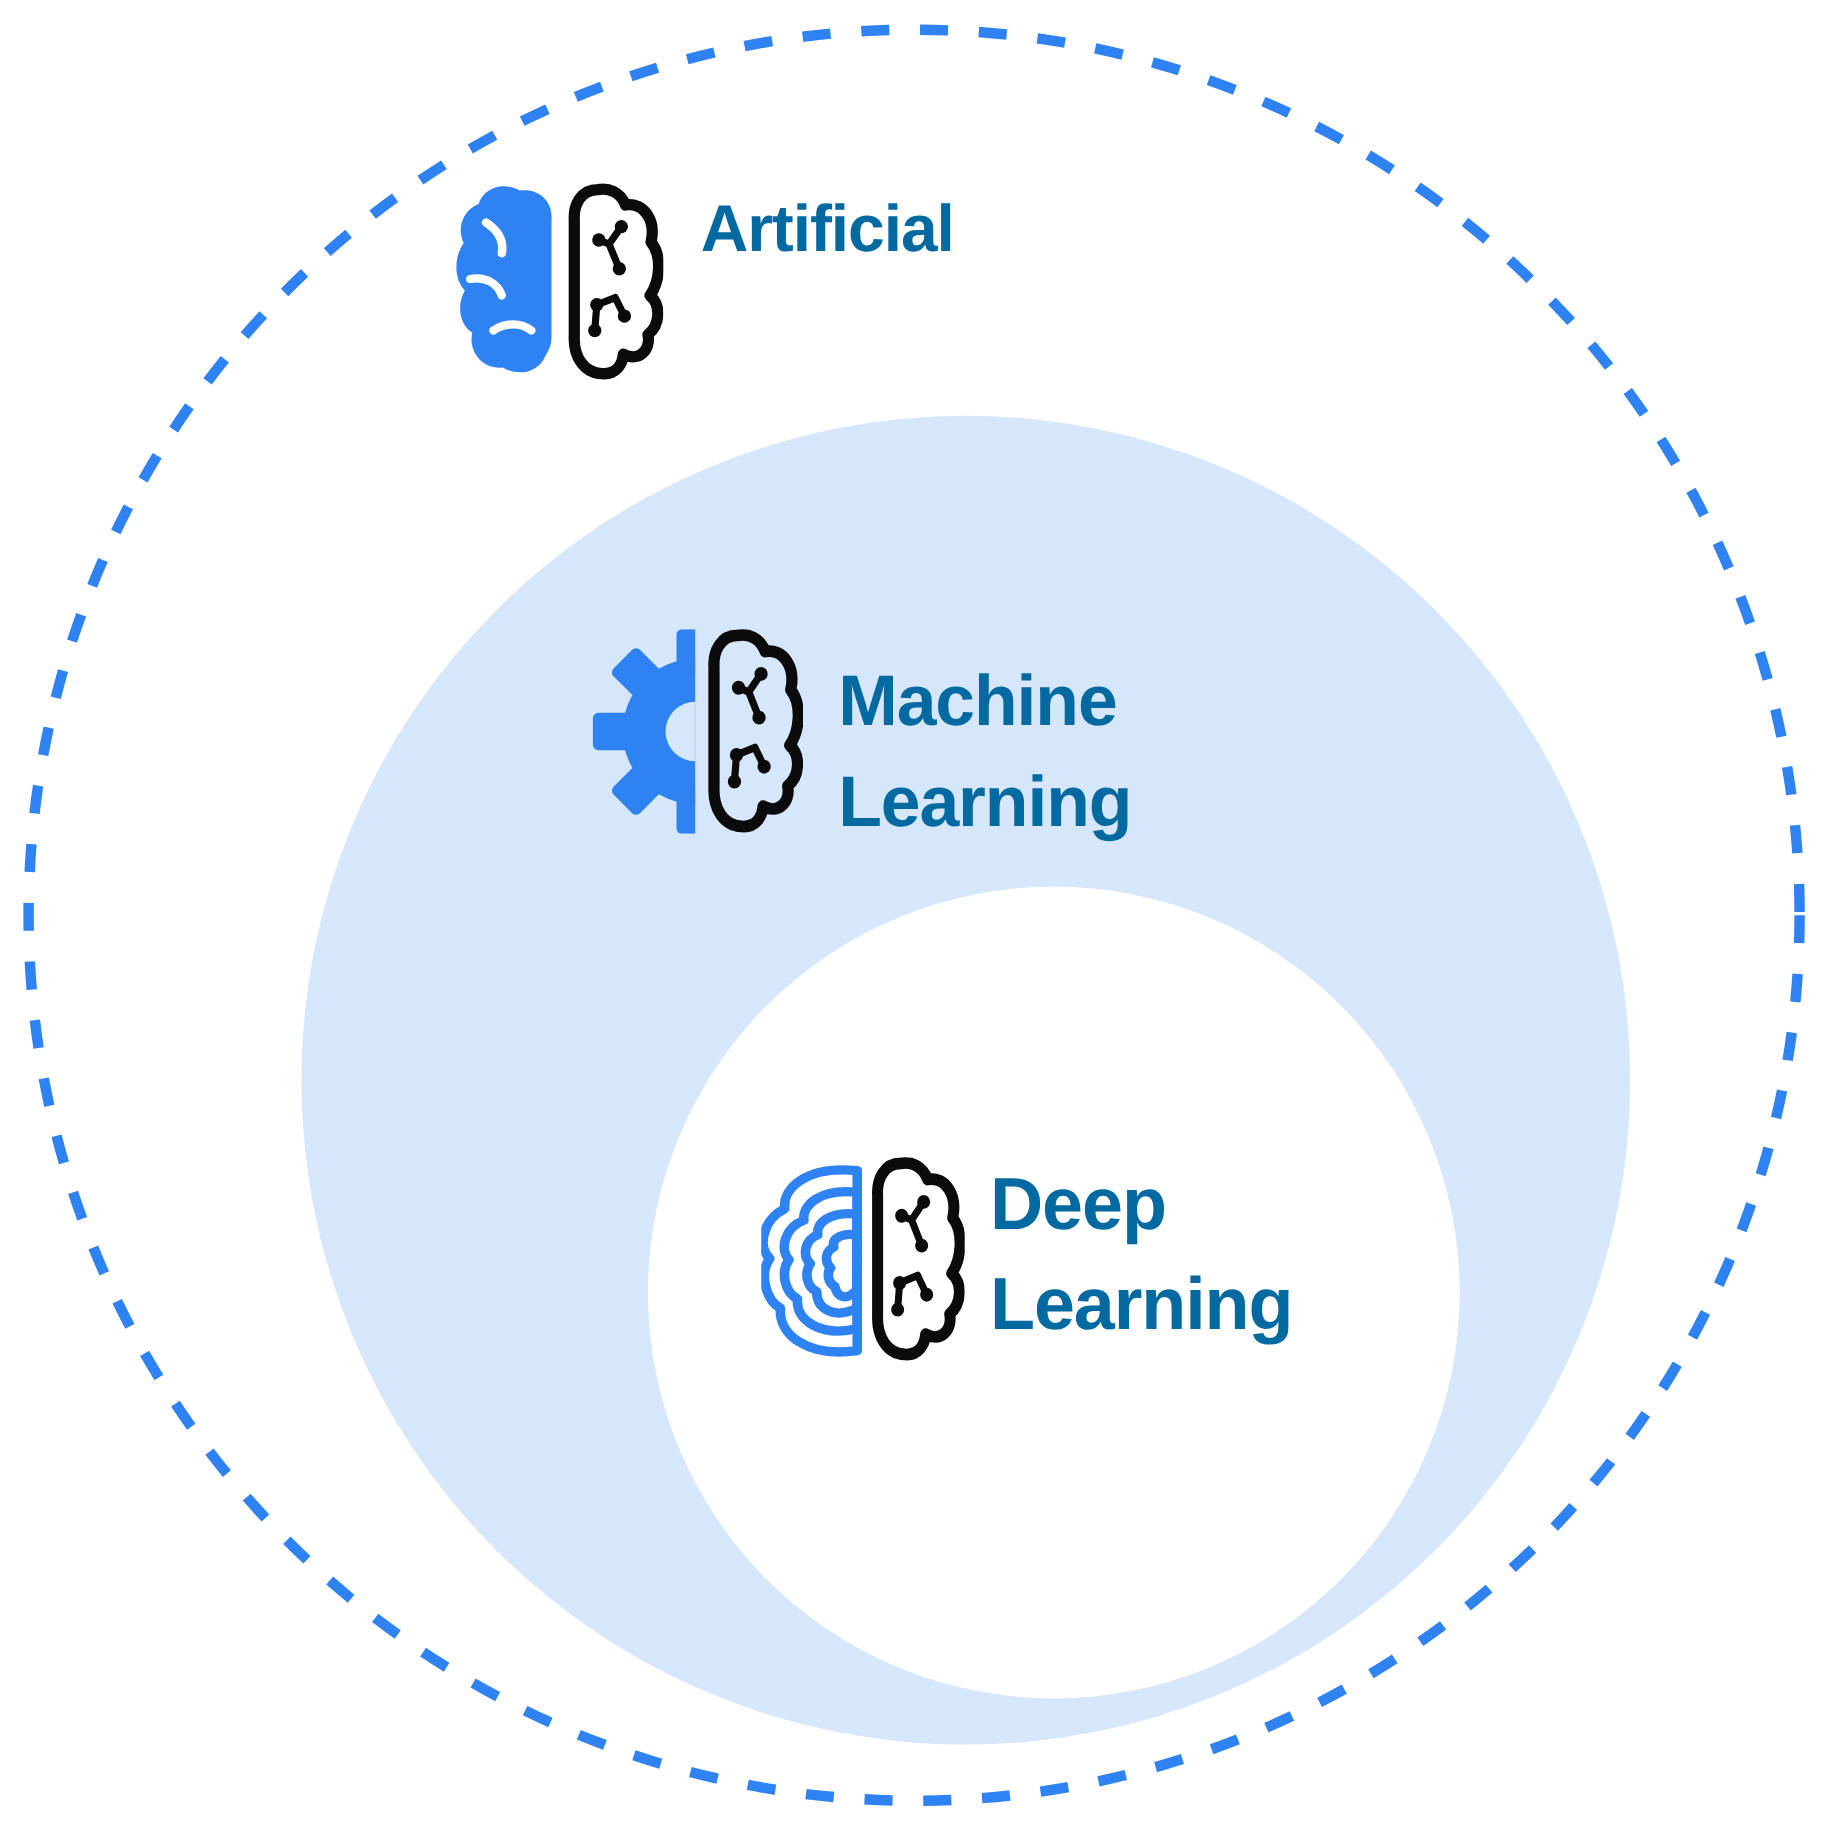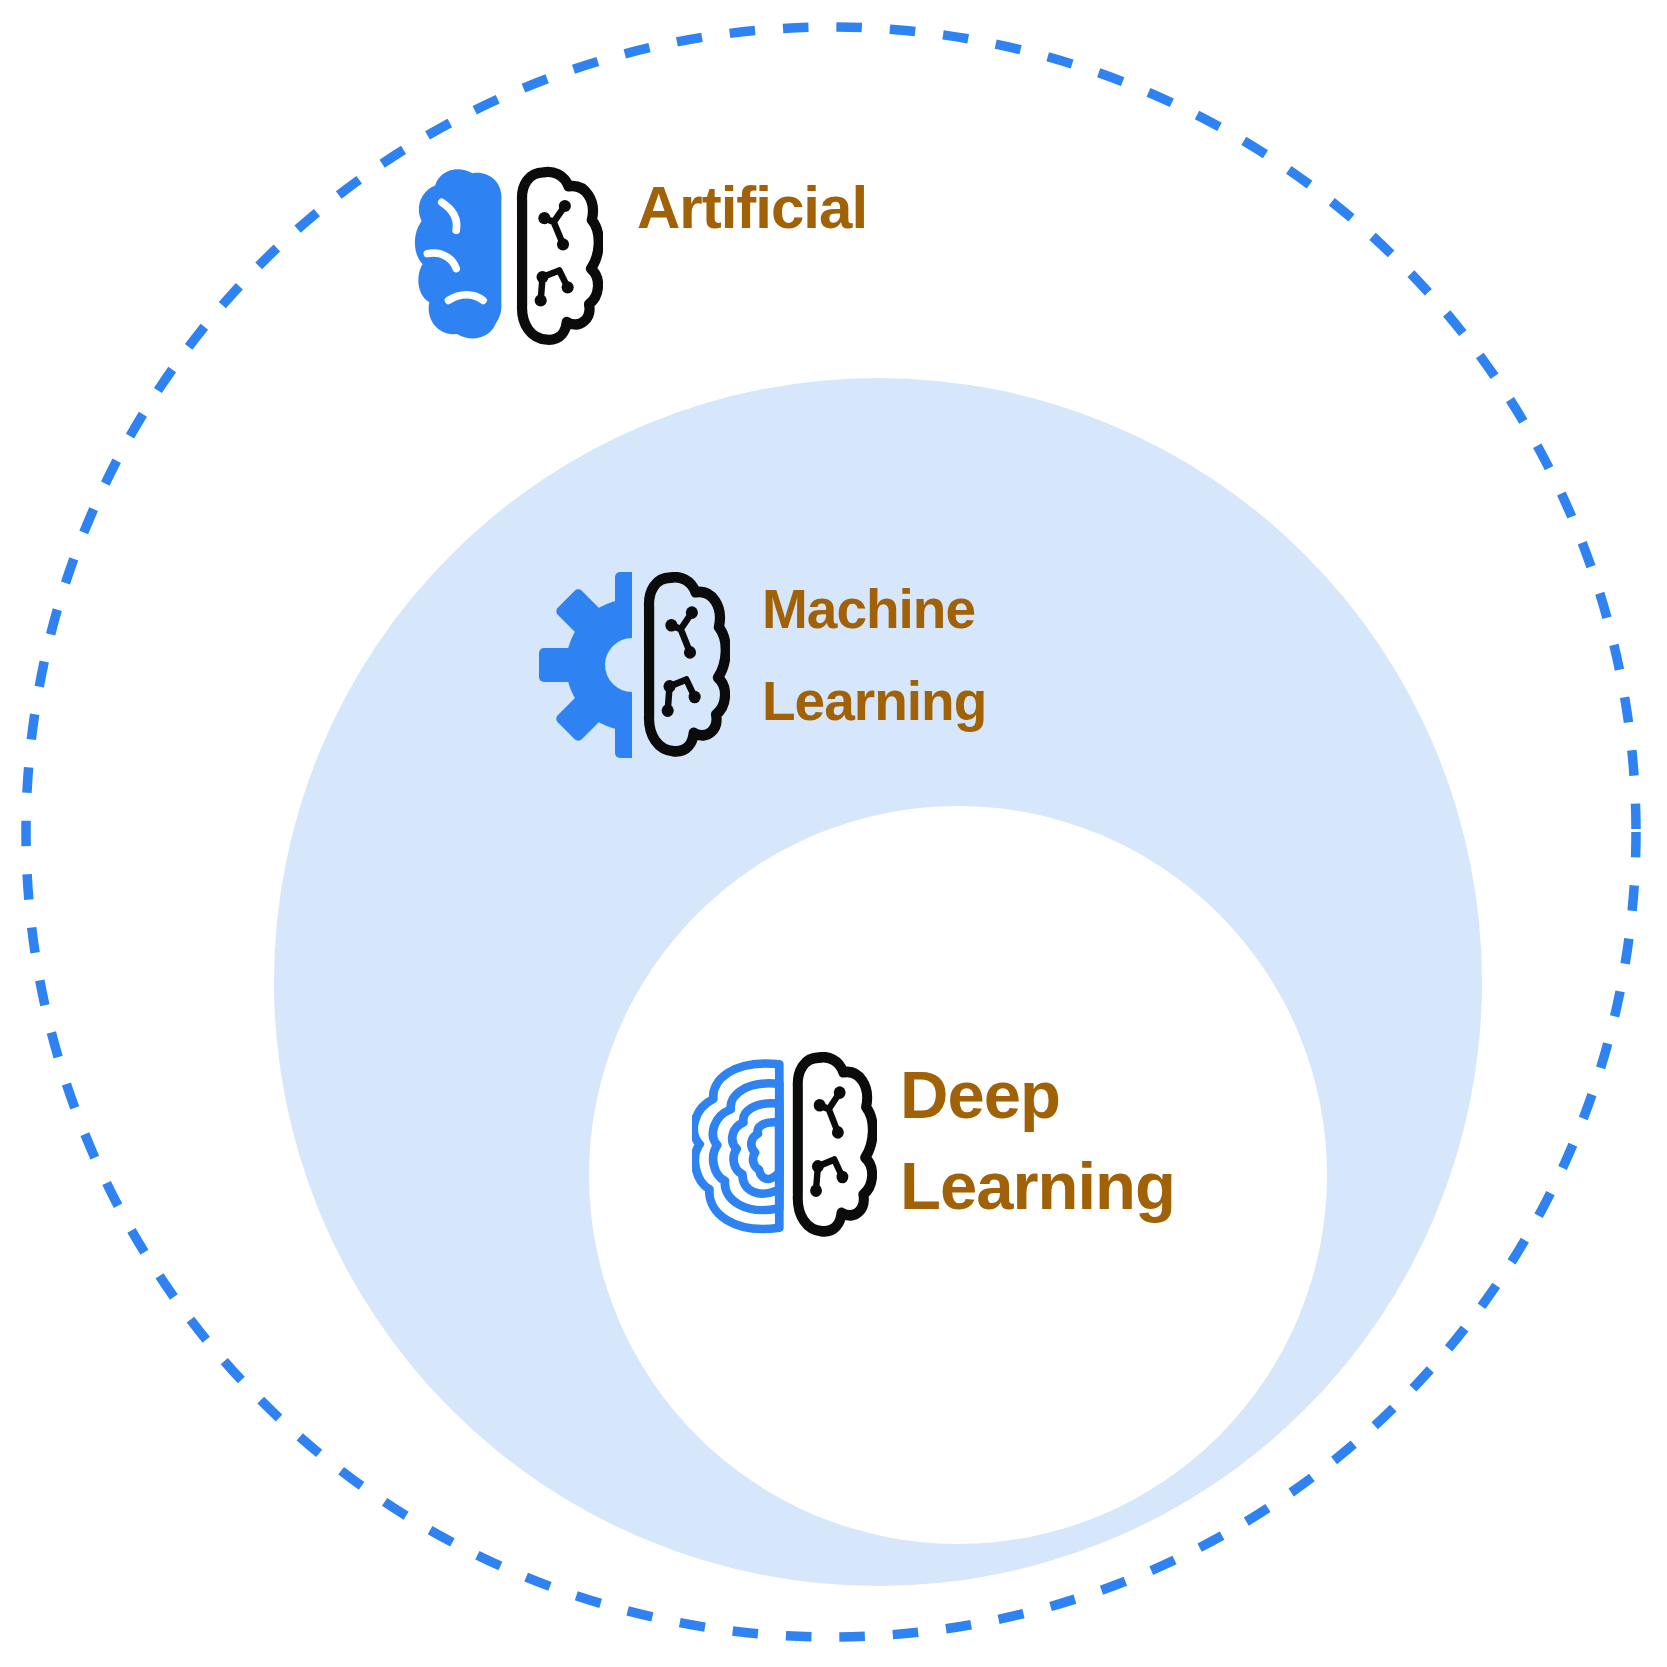--- a/index.html
+++ b/index.html
@@ -11,27 +11,27 @@
     font-family:"Liberation Sans", sans-serif;
   }
   .rings-svg{position:absolute;left:0;top:0;}
   .icon{position:absolute;}
   .icon-ai{left:413px;top:163px;width:190px;height:187px;}
   .icon-ml{left:535px;top:572px;width:195px;height:186px;}
   .icon-dl{left:692px;top:1052px;width:185px;height:188px;}
   .label{
     position:absolute;
     font-weight:700;
-    color:#a16207;
+    color:#0369a1;
     letter-spacing:-1px;
     white-space:nowrap;
   }
   .label span{display:block;}
   .label-ai{left:637px;top:168px;font-size:60px;line-height:80px;}
-  .label-ml{left:762px;top:563px;font-size:55px;line-height:92px;}
+  .label-ml{left:762px;top:591px;font-size:65px;line-height:92px;}
   .label-dl{left:900px;top:1049px;font-size:67px;line-height:91px;}
 </style>
 </head>
 <body>
 
 <div class="canvas">
 
   <svg class="rings-svg" width="1667" height="1667" viewBox="0 0 1667 1667">
     <circle cx="831" cy="832" r="805" fill="none" stroke-width="9.5" stroke-dasharray="25.5 28" stroke="#2E82F2"></circle>
     <circle cx="878" cy="982" r="604" fill="#D6E6FB"></circle>

